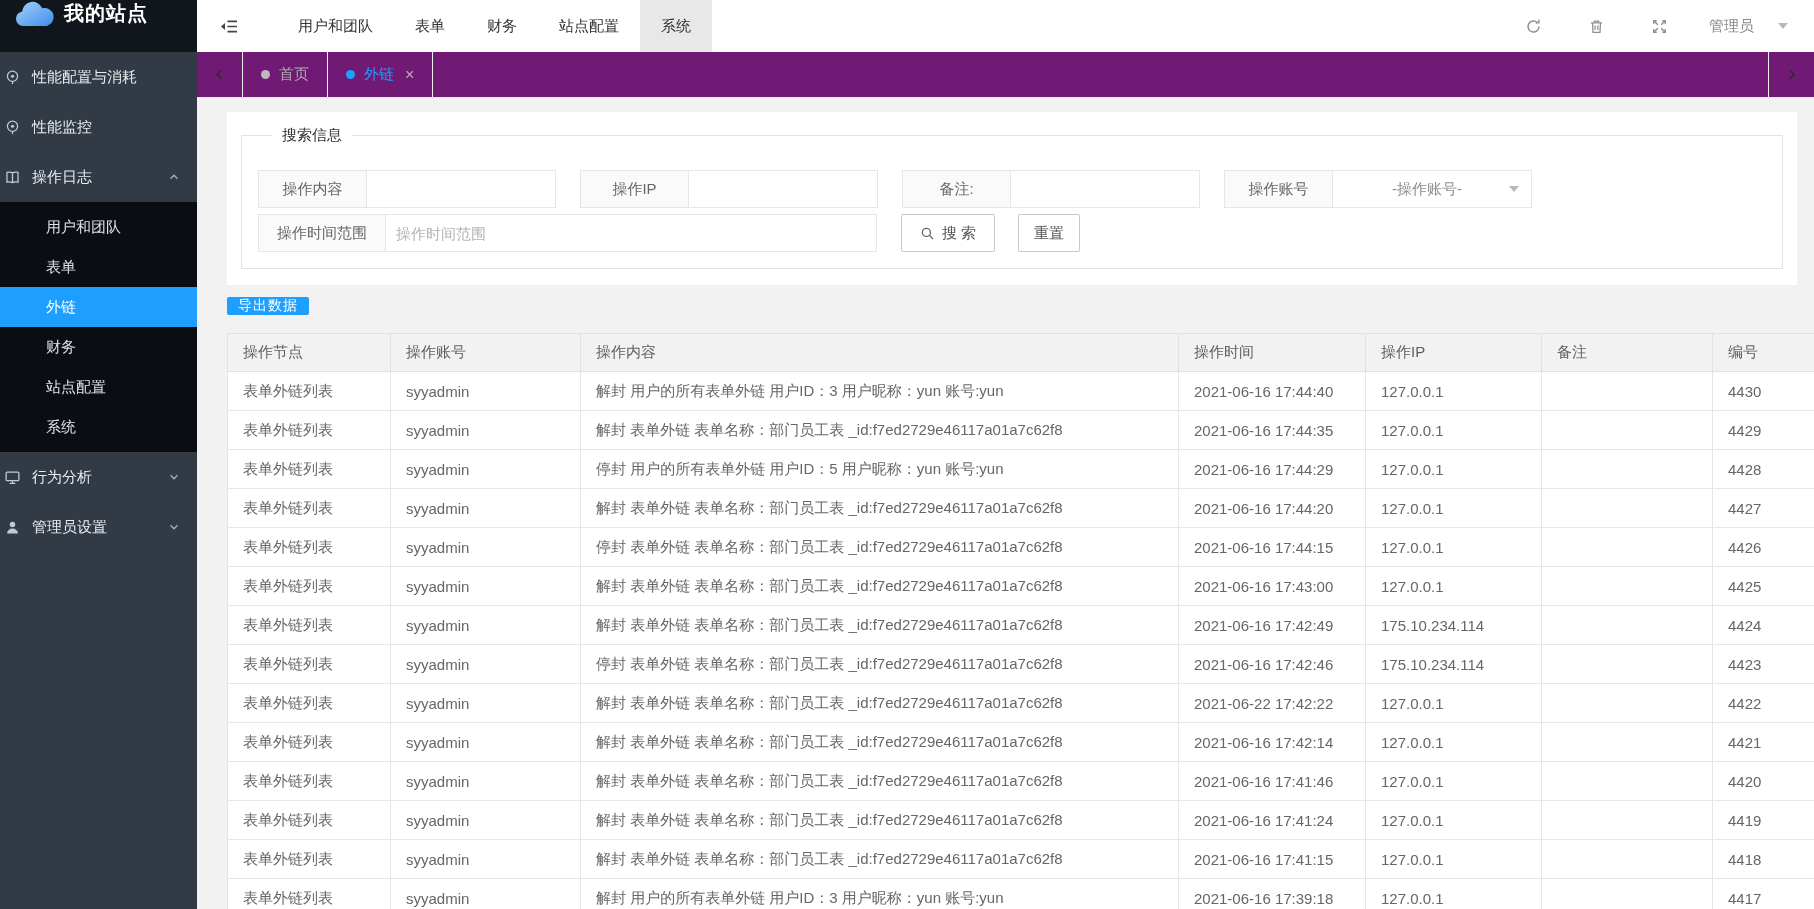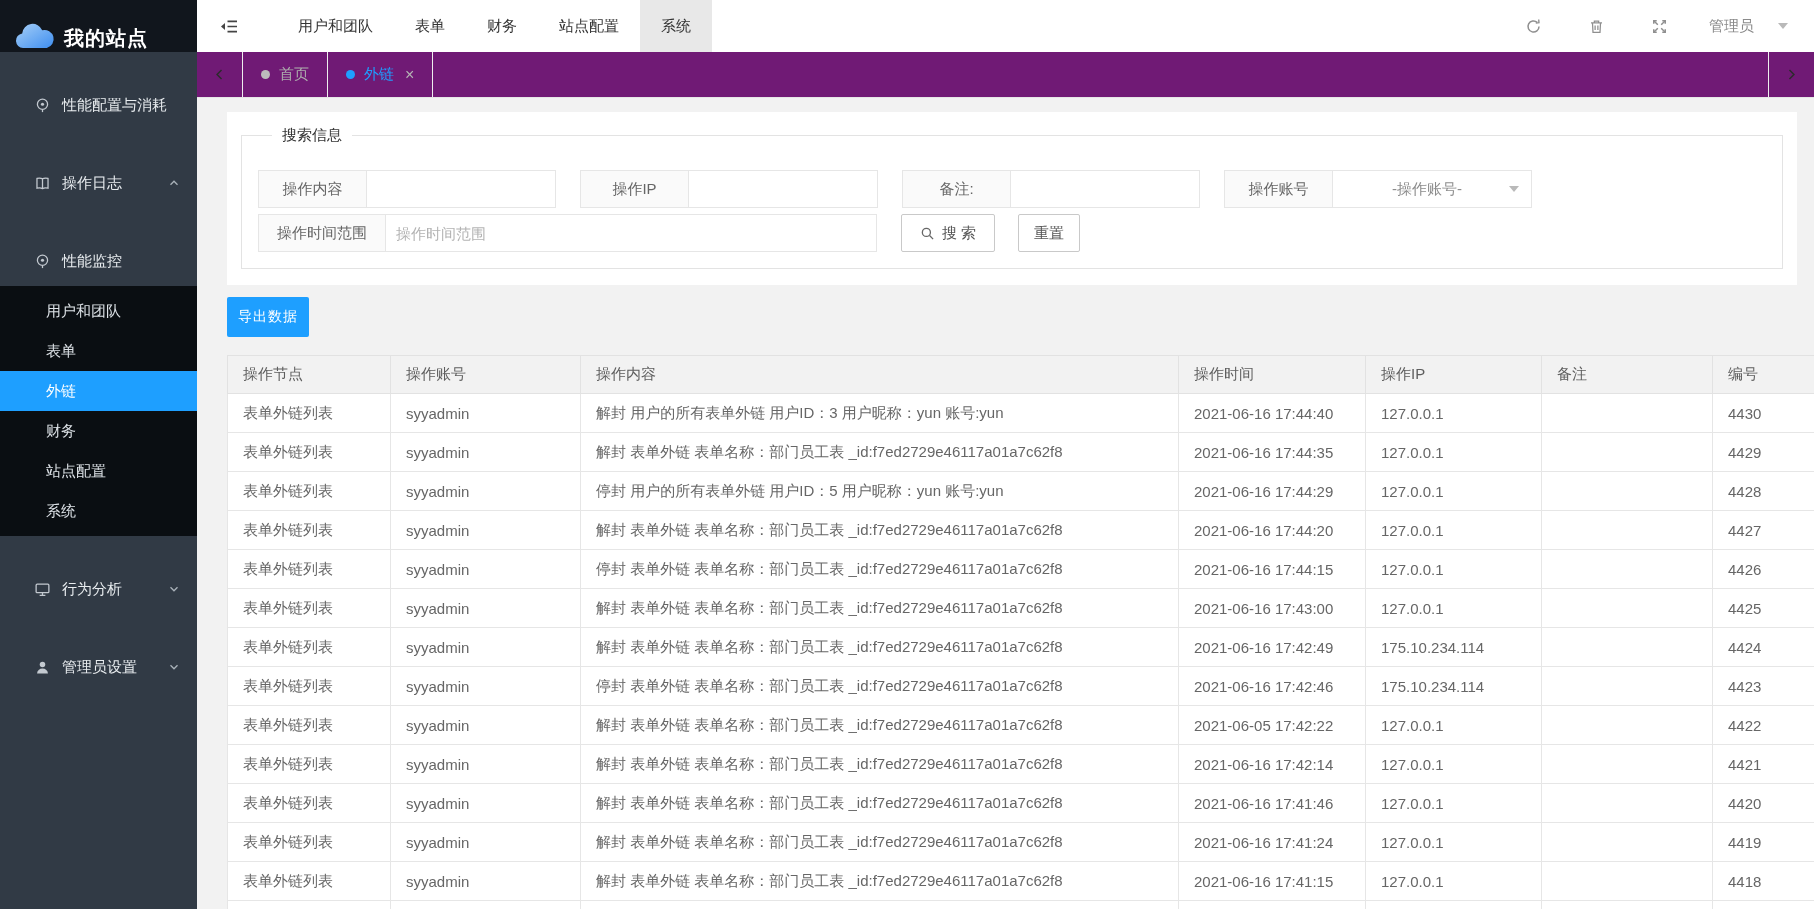--- a/index.html
+++ b/index.html
@@ -2,23 +2,23 @@
 <html><head>
 <meta charset="utf-8">
 <style>
   * { margin:0; padding:0; box-sizing:border-box; }
   html,body { width:1814px; height:909px; overflow:hidden; }
   body { font-family:"Liberation Sans","DejaVu Sans",sans-serif; font-size:15px; color:#666; background:#f2f2f2; }
   .icon svg { display:block; }
 
   
   .sidebar { position:fixed; left:0; top:0; width:197px; height:909px; background:#313a45; z-index:5; }
-  .logo { height:52px; background:#11161d; display:flex; align-items:flex-end; padding-left:12px; gap:8px; }
+  .logo { height:52px; background:#11161d; display:flex; align-items:flex-start; padding-left:12px; gap:8px; }
   .logo-title { color:#fff; font-size:20px; font-weight:bold; letter-spacing:1px; }
-  .side-item { height:50px; display:flex; align-items:center; padding:0 16px 0 34px; color:#e8ecef; cursor:pointer;margin-top:28px; }
+  .side-item { height:50px; display:flex; align-items:center; padding:0 16px 0 4px; color:#e8ecef; cursor:pointer; }
   .side-item .s-icon { width:17px; height:17px; color:#c3c9d0; margin-right:11px; }
   .side-item .s-icon svg { width:17px; height:17px; stroke-width:1.2; }
   .side-item .s-label { flex:1; font-size:15px; }
   .side-item .s-chev { width:14px; height:14px; color:#aab2ba; }
   .side-item .s-chev svg { width:14px; height:14px; stroke-width:1.5; }
   .submenu { background:#0a0e12; padding:5px 0; }
   .submenu-item { height:40px; line-height:40px; padding-left:46px; color:#dde2e7; font-size:15px; cursor:pointer; }
   .submenu-item.active { background:#1E9FFF; color:#fff; }
 
   
@@ -65,21 +65,21 @@
   .fselect { width:200px; height:38px; border:1px solid #e6e6e6; background:#fff; display:flex; align-items:center; padding:0 12px; color:#8c8c8c; cursor:pointer;text-align:center; }
   .fselect .sel-text { flex:1; }
   .btn { height:38px; background:#fff; border:1px solid #c9c9c9; border-radius:2px; color:#555;
          font-size:15px; display:inline-flex; align-items:center; justify-content:center; cursor:pointer; font-family:inherit; }
   .btn-search { width:94px; gap:7px; }
   .btn-search .icon { width:15px; height:15px; color:#666; }
   .btn-search .icon svg { width:15px; height:15px; }
   .btn-reset { width:62px; margin-left:23px; }
 
   
-  .export-btn { margin-top:12px; height:40px; padding:0 11px; background:#1E9FFF; color:#fff; border:none; border-radius:2px;
+  .export-btn { margin-top:12px; height:18px; padding:0 11px; background:#1E9FFF; color:#fff; border:none; border-radius:2px;
                 font-size:14px; letter-spacing:1px; cursor:pointer; font-family:inherit; }
   .log-table { margin-top:18px; border-collapse:collapse; table-layout:fixed; width:1640px; background:#fff; }
   .log-table th { height:38px; background:#f2f2f2; border:1px solid #e2e2e2; font-weight:normal; text-align:left; padding:0 15px; color:#5e5e5e; font-size:15px; }
   .log-table td { height:39px; border:1px solid #e6e6e6; background:#fff; padding:0 15px; color:#666; font-size:15px; white-space:nowrap; overflow:hidden; }
 </style>
 </head>
 <body>
 
 <aside class="sidebar">
   <div class="logo">
@@ -103,40 +103,40 @@
             <circle cx="8" cy="6.8" r="4.8"></circle>
             <circle cx="8" cy="6.8" r="1.5" fill="currentColor" stroke="none"></circle>
             <path d="M8 11.6v2.6"></path>
           </svg>
         </span>
         <span class="s-label">性能配置与消耗</span>
       </div>
       <div class="side-item">
         <span class="icon s-icon">
           <svg viewBox="0 0 16 16" fill="none" stroke="currentColor">
-            <path d="M8 3.6C6.6 2.7 4.6 2.7 2.8 3.2v9.2c1.8-.5 3.8-.5 5.2.4 1.4-.9 3.4-.9 5.2-.4V3.2C11.4 2.7 9.4 2.7 8 3.6z"></path>
-            <path d="M8 3.6v9.2"></path>
-          </svg>
-        </span>
-        <span class="s-label">操作日志</span>
-        <span class="icon s-chev">
-          <svg viewBox="0 0 16 16" fill="none" stroke="currentColor">
-            <path d="M4 10l4-4 4 4"></path>
-          </svg>
-        </span>
-      </div>
-      <div class="side-item">
-        <span class="icon s-icon">
-          <svg viewBox="0 0 16 16" fill="none" stroke="currentColor">
             <circle cx="8" cy="6.8" r="4.8"></circle>
             <circle cx="8" cy="6.8" r="1.5" fill="currentColor" stroke="none"></circle>
             <path d="M8 11.6v2.6"></path>
           </svg>
         </span>
         <span class="s-label">性能监控</span>
+      </div>
+      <div class="side-item">
+        <span class="icon s-icon">
+          <svg viewBox="0 0 16 16" fill="none" stroke="currentColor">
+            <path d="M8 3.6C6.6 2.7 4.6 2.7 2.8 3.2v9.2c1.8-.5 3.8-.5 5.2.4 1.4-.9 3.4-.9 5.2-.4V3.2C11.4 2.7 9.4 2.7 8 3.6z"></path>
+            <path d="M8 3.6v9.2"></path>
+          </svg>
+        </span>
+        <span class="s-label">操作日志</span>
+        <span class="icon s-chev">
+          <svg viewBox="0 0 16 16" fill="none" stroke="currentColor">
+            <path d="M4 10l4-4 4 4"></path>
+          </svg>
+        </span>
       </div>
       <div class="submenu">
         <div class="submenu-item">用户和团队</div>
         <div class="submenu-item">表单</div>
         <div class="submenu-item active">外链</div>
         <div class="submenu-item">财务</div>
         <div class="submenu-item">站点配置</div>
         <div class="submenu-item">系统</div>
       </div>
       <div class="side-item">
@@ -381,21 +381,21 @@
             <td>停封 表单外链 表单名称：部门员工表 _id:f7ed2729e46117a01a7c62f8</td>
             <td>2021-06-16 17:42:46</td>
             <td>175.10.234.114</td>
             <td></td>
             <td>4423</td>
           </tr>
           <tr>
             <td>表单外链列表</td>
             <td>syyadmin</td>
             <td>解封 表单外链 表单名称：部门员工表 _id:f7ed2729e46117a01a7c62f8</td>
-            <td>2021-06-05 17:42:22</td>
+            <td>2021-06-22 17:42:22</td>
             <td>127.0.0.1</td>
             <td></td>
             <td>4422</td>
           </tr>
           <tr>
             <td>表单外链列表</td>
             <td>syyadmin</td>
             <td>解封 表单外链 表单名称：部门员工表 _id:f7ed2729e46117a01a7c62f8</td>
             <td>2021-06-16 17:42:14</td>
             <td>127.0.0.1</td>

